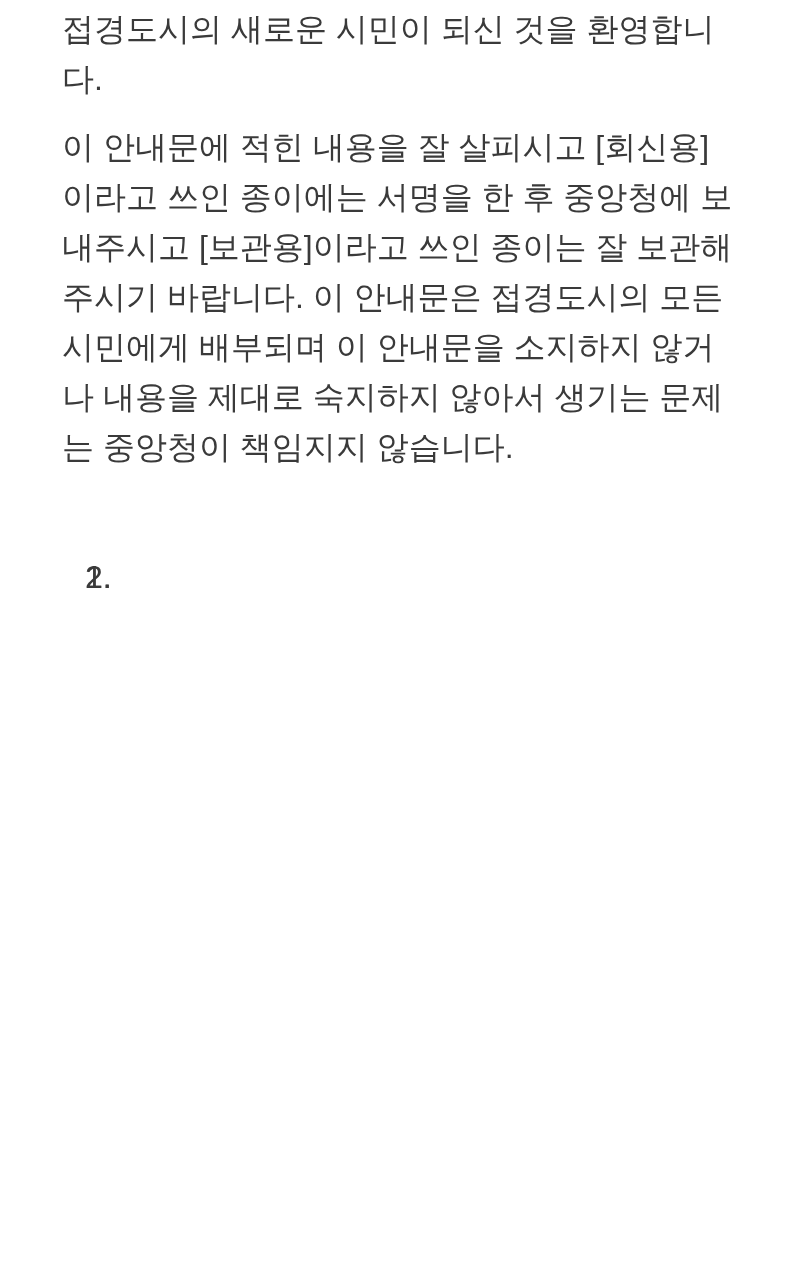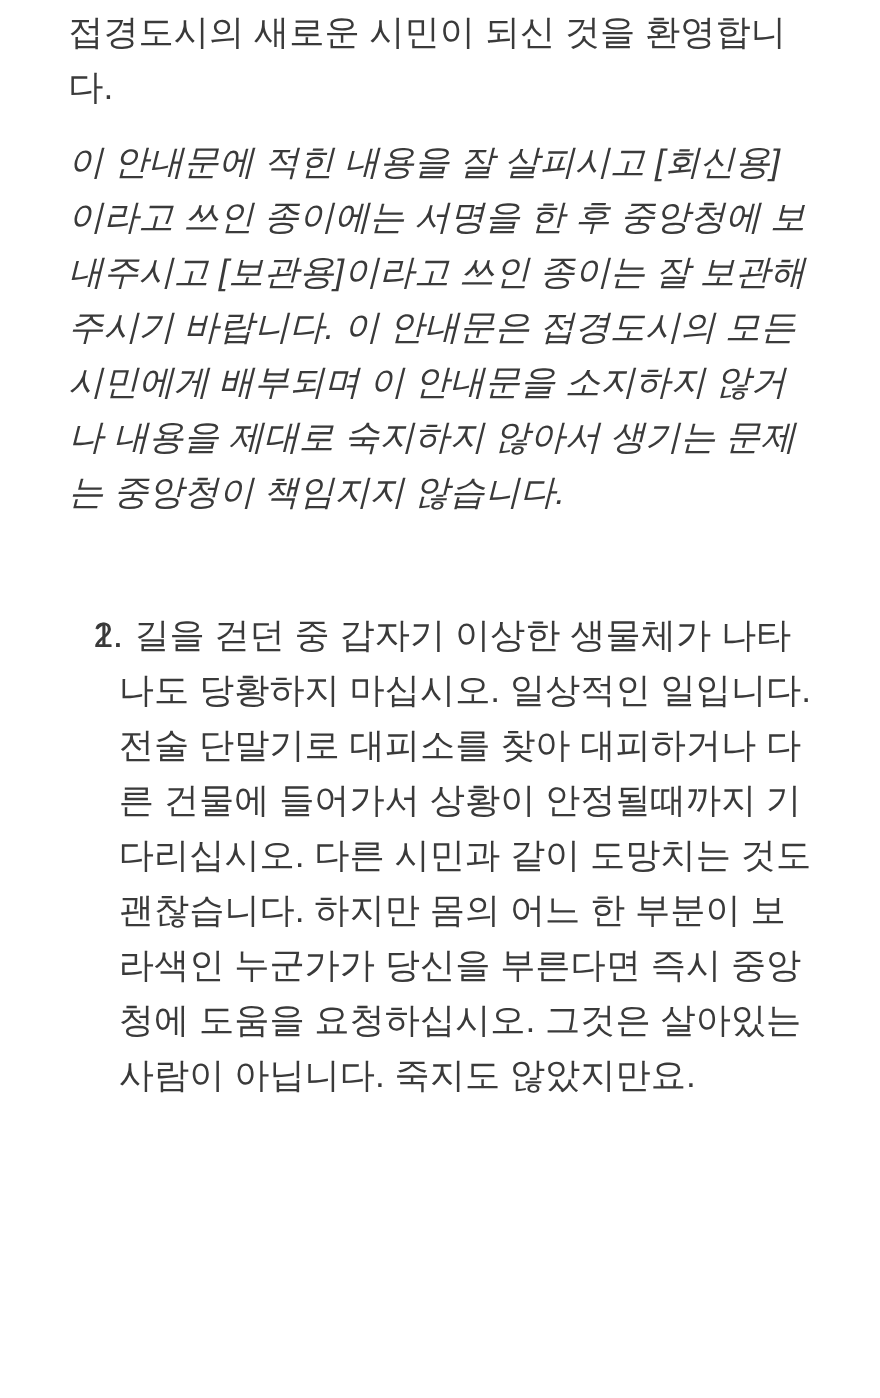--- a/index.html
+++ b/index.html
@@ -22,21 +22,20 @@
     font-size: 32px;
     line-height: 50px;
     word-break: break-all;
     overflow-wrap: break-word;
   }
   .para {
     margin: 0;
   }
   .para + .para {
     margin-top: 18px;
-    font-style: italic;
   }
   .rules {
     margin: 80px 0 0 0;
     padding: 0;
     list-style: none;
   }
   .rule {
     position: relative;
     padding-left: 46px;
     text-indent: 14px;
@@ -61,18 +60,17 @@
   <p class="para">이 안내문에 적힌 내용을 잘 살피시고 [회신용]이라고 쓰인 종이에는 서명을 한 후 중앙청에 보내주시고 [보관용]이라고 쓰인 종이는 잘 보관해주시기 바랍니다. 이 안내문은 접경도시의 모든 시민에게 배부되며 이 안내문을 소지하지 않거나 내용을 제대로 숙지하지 않아서 생기는 문제는 중앙청이 책임지지 않습니다.</p>
 
   <div class="rules">
 
     <div class="rule">
       <span class="num">1.</span>
     </div>
 
     <div class="rule">
       <span class="num">2.</span>
-      <span class="text">길을 걷던 중 갑자기 이상한 생물체가 나타나도 당황하지 마십시오. 일상적인 일입니다. 전술 단말기로 대피소를 찾아 대피하거나 다른 건물에 들어가서 상황이 안정될때까지 기다리십시오. 다른 시민과 같이 도망치는 것도 괜찮습니다. 하지만 몸의 어느 한 부분이 보라색인 누군가가 당신을 부른다면 즉시 중앙청에 도움을 요청하십시오. 그것은 살아있는 사람이 아닙니다. 죽지도 않았지만요.</span>
     </div>
 
   </div>
 
 </div>
 
 </body></html>

